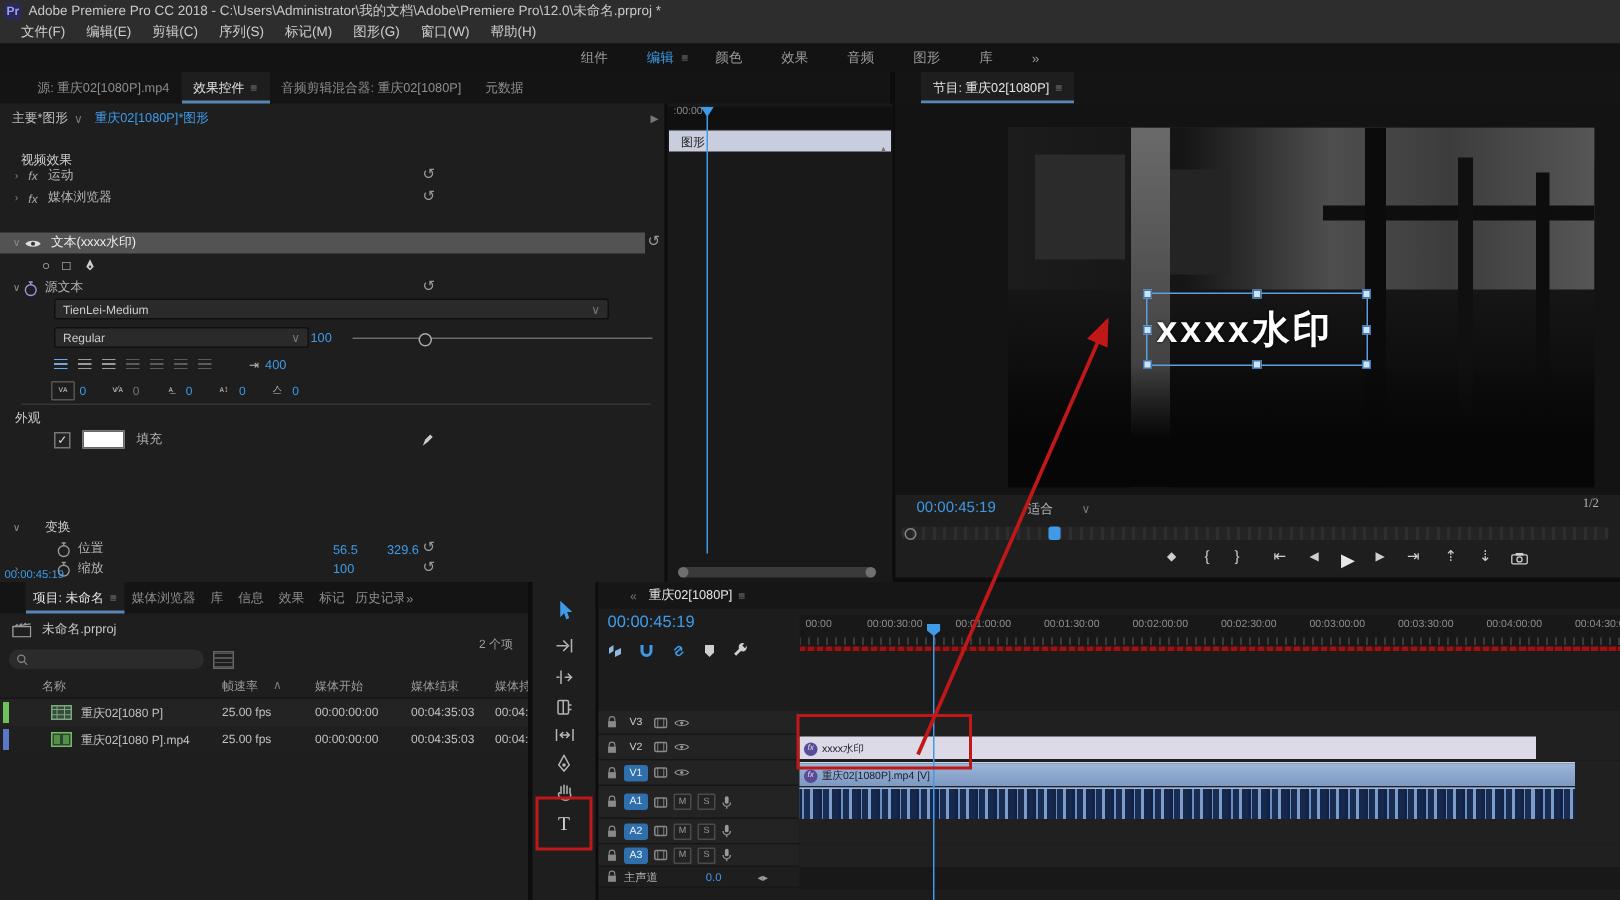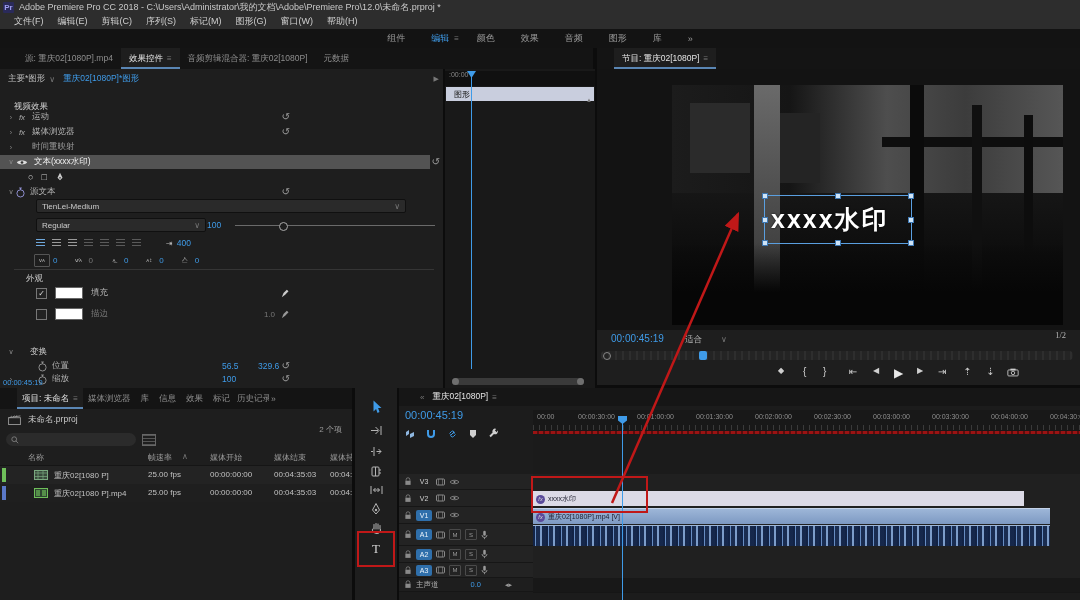--- a/index.html
+++ b/index.html
@@ -173,24 +173,20 @@
       <span class="fxi">fx</span>
       <span style="margin-left:4px;">运动</span>
       <span class="reset" style="right:153px;">↺</span>
     </div>
     <div class="fxrow" style="top:77px;">
       <span class="tw">›</span>
       <span class="fxi">fx</span>
       <span style="margin-left:4px;">媒体浏览器</span>
       <span class="reset" style="right:153px;">↺</span>
     </div>
-    <div class="fxrow" style="top:92px;">
-      <span class="tw">›</span>
-      <span style="margin-left:16px;color:#9a9a9a;">时间重映射</span>
-    </div>
     <div class="fxrow selrow" style="top:107px;width:430px;margin-left:0;">
       <span class="tw">∨</span>
       <span style="width:14px;">
         <svg class="icon" width="12" height="7" viewBox="0 0 14 8">
             <path d="M1 4C3 1 11 1 13 4C11 7 3 7 1 4Z" fill="#ddd"></path>
             <circle cx="7" cy="4" r="1.6" fill="#333"></circle>
           </svg>
       </span>
       <span style="margin-left:4px;">文本(xxxx水印)</span>
     </div>
@@ -256,40 +252,29 @@
       <span class="bluev" style="font-size:8px;margin-right:14px;">0</span>
       <span class="spi" style="border:none;">ᴀ↕</span>
       <span class="bluev" style="font-size:8px;margin-right:14px;">0</span>
       <span class="spi" style="border:none;">亼</span>
       <span class="bluev" style="font-size:8px;">0</span>
     </div>
 
     <div class="r" style="left:14px;top:221px;width:420px;height:1px;background:#353535;"></div>
 
     <div class="fxrow" style="top:224px;color:#c9c9c9;">
-      <span style="margin-left:26px;">外观</span>
+      <span style="margin-left:10px;">外观</span>
     </div>
     <div class="fxrow" style="top:238px;">
       <span class="cb" style="margin-left:36px;">✓</span>
       <span class="swatch" style="margin-left:8px;background:#fff;"></span>
       <span style="margin-left:8px;">填充</span>
       <span class="r" style="right:152px;">
         <svg class="icon" width="10" height="10" viewBox="0 0 12 12">
             <path d="M1 11l2-5 4-4 2 2-4 4z" fill="#ccc"></path>
-          </svg>
-      </span>
-    </div>
-    <div class="fxrow" style="top:259px;color:#777;">
-      <span class="cb" style="margin-left:36px;"></span>
-      <span class="swatch" style="margin-left:8px;background:#fff;"></span>
-      <span style="margin-left:8px;">描边</span>
-      <span class="r" style="right:168px;font-size:8px;color:#777;">1.0</span>
-      <span class="r" style="right:152px;">
-        <svg class="icon" width="10" height="10" viewBox="0 0 12 12">
-            <path d="M1 11l2-5 4-4 2 2-4 4z" fill="#999"></path>
           </svg>
       </span>
     </div>
 
     <div class="fxrow" style="top:297px;color:#c9c9c9;">
       <span class="tw">∨</span>
       <span style="margin-left:14px;">变换</span>
     </div>
     <div class="fxrow" style="top:311px;">
       <span style="margin-left:38px;">

